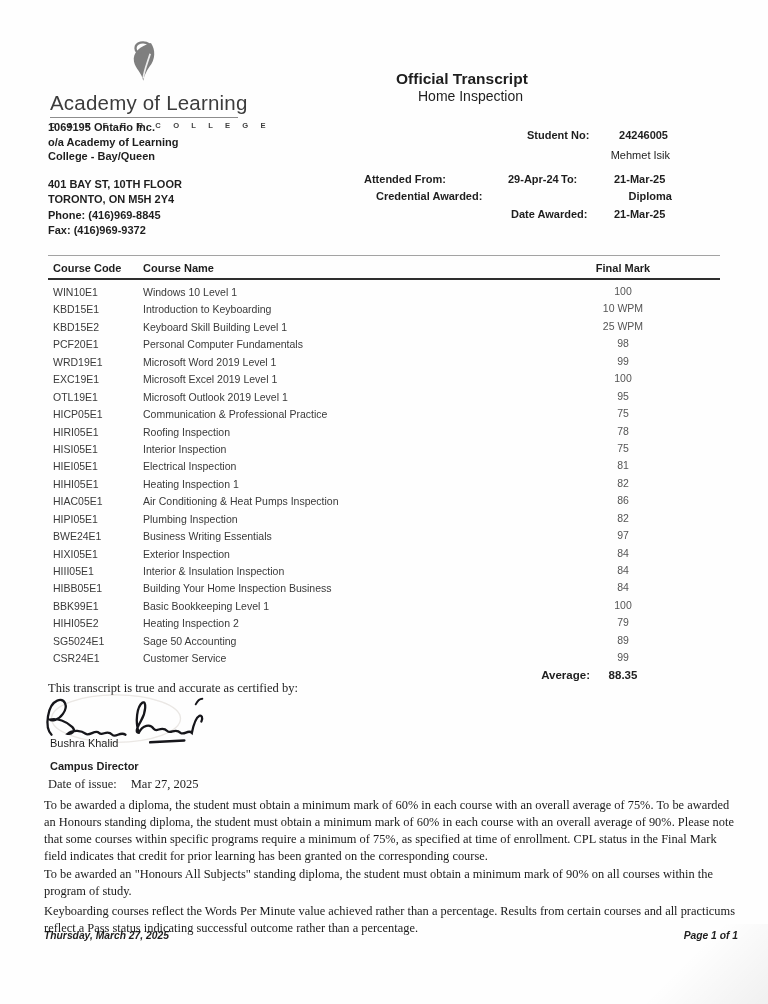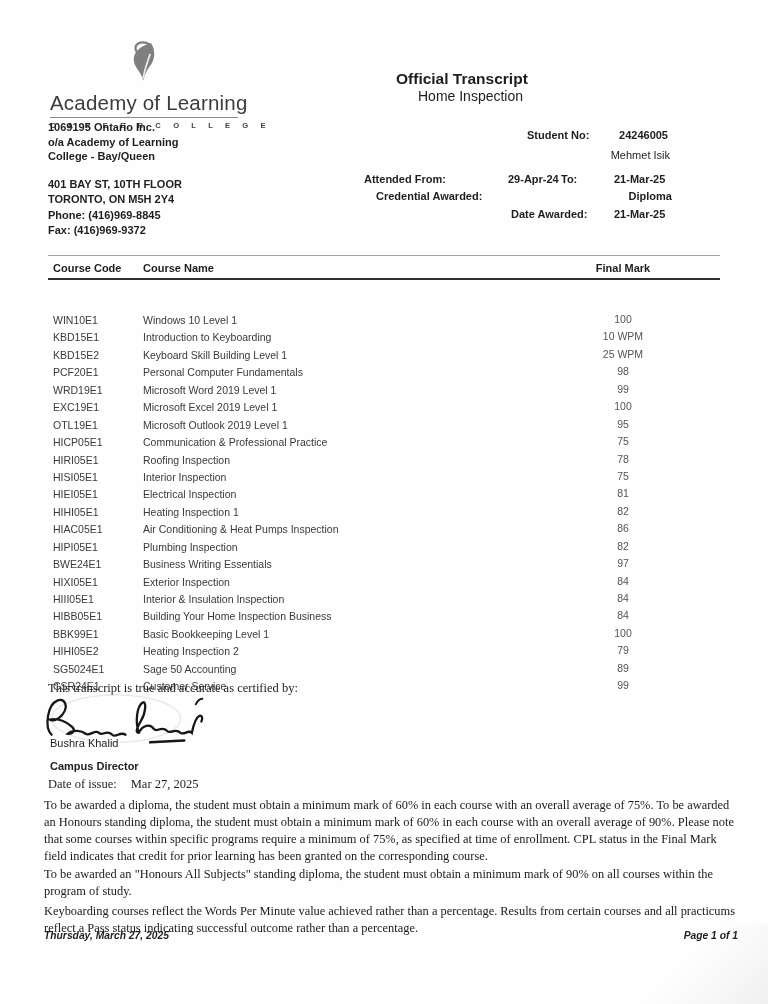--- a/index.html
+++ b/index.html
@@ -36,21 +36,21 @@
   #cred-value { left: 560px; top: 190px; width: 112px; text-align: right; }
   #da-label  { left: 511px; top: 208px; }
   #da-value  { left: 614px; top: 208px; }
 
   
   #table { left: 48px; top: 255px; width: 672px; border-top: 1px solid #a3a3a3; }
   #thead { position: relative; height: 24px; border-bottom: 2px solid #2e2e2e; }
   .h-code { position: absolute; left: 5px;  top: 6px; font-weight: bold; font-size: 11px; }
   .h-name { position: absolute; left: 95px; top: 6px; font-weight: bold; font-size: 11px; }
   .h-mark { position: absolute; left: 490px; top: 6px; width: 170px; text-align: center; font-weight: bold; font-size: 11px; }
-  #rows { padding-top: 4px; margin-top: 28px; }
+  #rows { padding-top: 4px; }
   .trow { position: relative; height: 17.45px; }
   .c-code { position: absolute; left: 5px;  top: 2px; font-size: 10.5px; color: #3a3a3a; }
   .c-name { position: absolute; left: 95px; top: 2px; font-size: 10.5px; color: #3a3a3a; }
   .c-mark { position: absolute; left: 490px; top: 1px; width: 170px; text-align: center; font-size: 10.5px; color: #555; }
   #avg-row { position: relative; height: 18px; }
   #avg-label { position: absolute; left: 370px; top: 1px; width: 172px; text-align: right; font-weight: bold; font-size: 11.5px; }
   #avg-value { position: absolute; left: 490px; top: 1px; width: 170px; text-align: center; font-weight: bold; font-size: 11.5px; color: #222; }
 
   
   #cert-statement { left: 48px; top: 681px; font-family: "Liberation Serif", serif; font-size: 12.5px; }
@@ -226,20 +226,24 @@
           <span class="c-code">SG5024E1</span>
           <span class="c-name">Sage 50 Accounting</span>
           <span class="c-mark">89</span>
         </div>
         <div class="trow">
           <span class="c-code">CSR24E1</span>
           <span class="c-name">Customer Service</span>
           <span class="c-mark">99</span>
         </div>
       </div>
+    <div id="avg-row">
+      <span id="avg-label">Average:</span>
+      <span id="avg-value">88.35</span>
+    </div>
   </div>
 
   <div class="abs" id="cert-statement">This transcript is true and accurate as certified by:</div>
   <div class="abs" id="signature">
     <svg width="190" height="55" viewBox="0 0 200 58">
       <ellipse cx="80" cy="27" rx="68" ry="25" fill="none" stroke="#d9d4cd" stroke-width="1.4" opacity="0.55"></ellipse>
       <path d="M12,44 C4,36 8,12 18,8 C26,5 30,14 24,22 C19,29 12,30 10,28 C18,26 28,30 34,36 C38,40 33,44 29,43 C35,38 44,40 48,43 C52,46 58,38 62,42 C66,46 70,38 76,44 C80,48 84,40 90,44" fill="none" stroke="#16161b" stroke-width="2.4" stroke-linecap="round"></path>
       <path d="M104,42 C100,30 102,14 108,10 C112,8 112,20 106,30 C102,37 100,42 104,42 C108,34 116,32 120,38 C123,42 128,34 134,40 C138,44 142,36 148,42 C152,45 156,38 160,42 C162,32 164,26 168,24 C170,23 172,26 170,30" fill="none" stroke="#16161b" stroke-width="2.4" stroke-linecap="round"></path>
       <path d="M164,12 C166,8 169,6 171,6" fill="none" stroke="#16161b" stroke-width="2" stroke-linecap="round"></path>
       <path d="M116,52 L152,50" fill="none" stroke="#16161b" stroke-width="2.6" stroke-linecap="round"></path>

